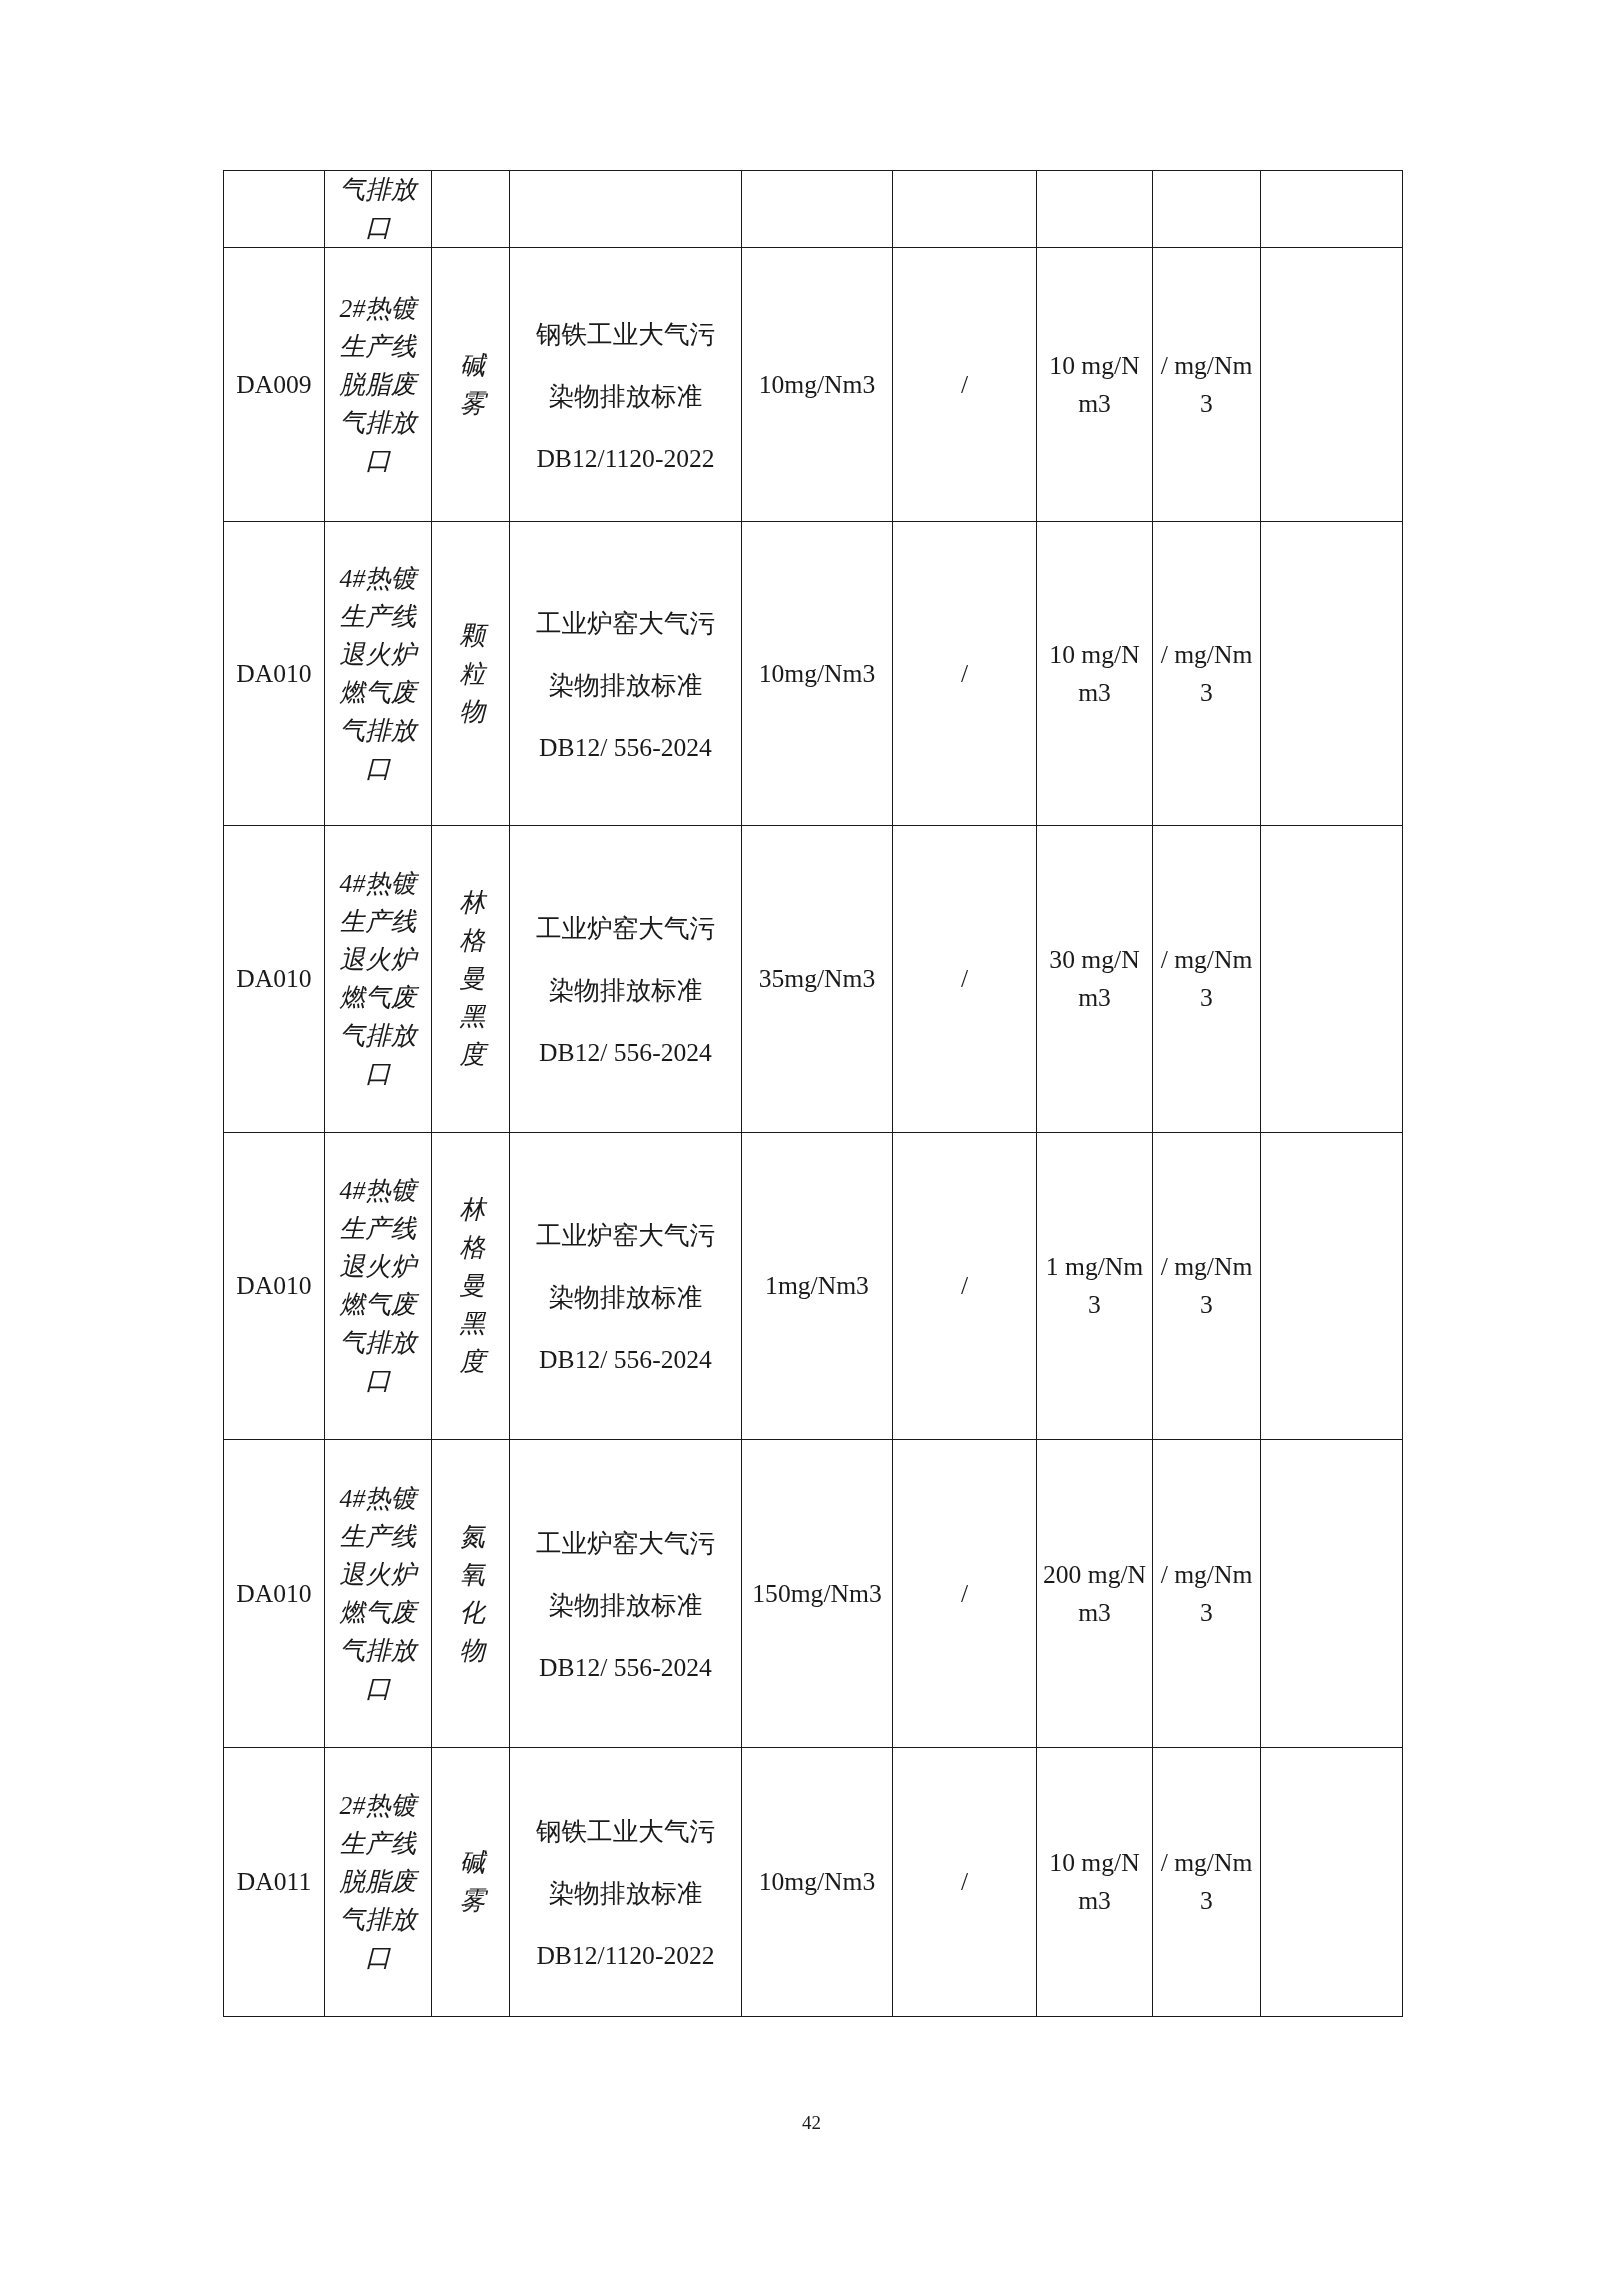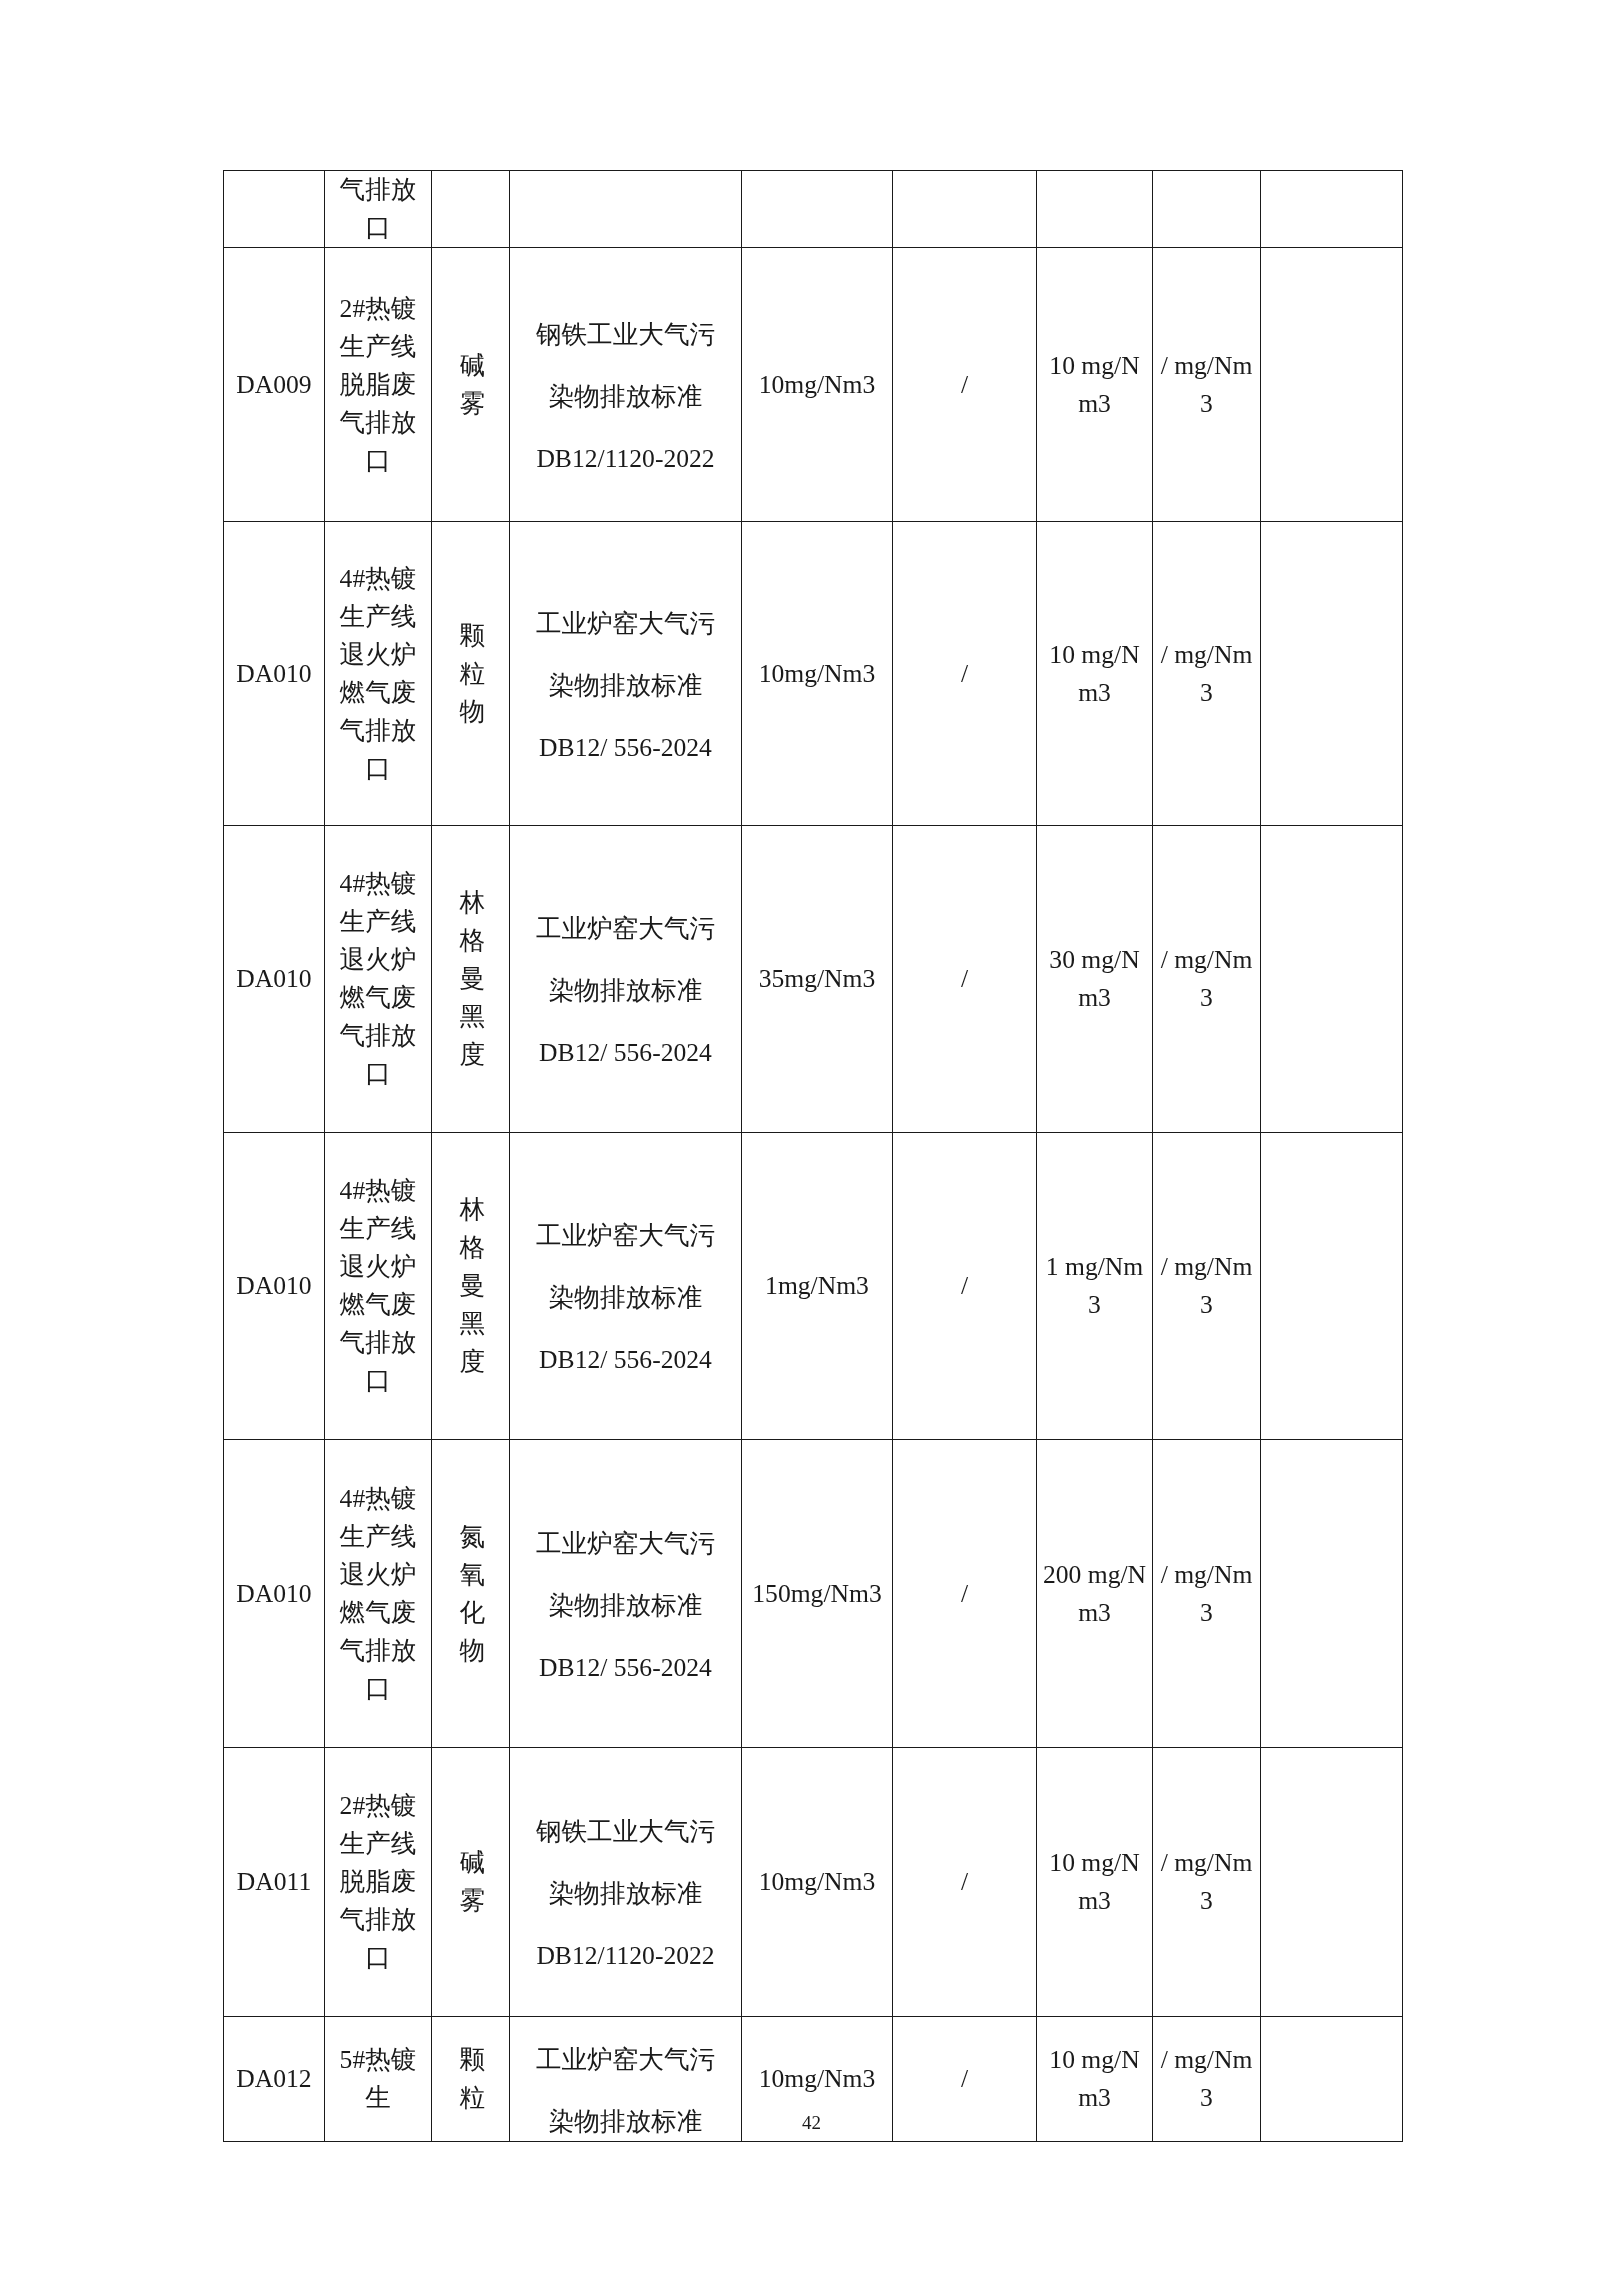--- a/index.html
+++ b/index.html
@@ -19,21 +19,21 @@
     table.emissions td {
       border: 1.5px solid #1a1a1a;
       text-align: center;
       vertical-align: middle;
       padding: 0 3.1px;
       font-size: 25.6px;
       line-height: 38px;
       word-break: break-all;
       overflow: hidden;
     }
-    table.emissions td.narrow { padding: 0 2px; }
+    table.emissions td.narrow { padding: 0 2px; font-style: italic; }
     .outlet-name { display: inline-block; width: 77px; text-align: center; }
     .vert { display: inline-block; width: 29px; text-align: right; }
     .std-line { display: block; white-space: nowrap; margin-top: 24px; }
     .pagenum {
       position: absolute; left: 0; width: 1623px; top: 2108px;
       text-align: center; font-size: 19px; line-height: 29px;
     }
   </style>
 </head>
 <body>
@@ -154,32 +154,18 @@
           <span class="std-line">染物排放标准</span>
           <span class="std-line">DB12/1120-2022</span>
         </td>
         <td>10mg/Nm3</td>
         <td>/</td>
         <td>10 mg/Nm3</td>
         <td>/ mg/Nm3</td>
         <td></td>
       </tr>
 
-      <tr style="height:78px">
-        <td>DA012</td>
-        <td class="narrow"><span class="outlet-name">5#热镀生</span></td>
-        <td class="narrow"><span class="vert">颗粒</span></td>
-        <td>
-          <span class="std-line">工业炉窑大气污</span>
-          <span class="std-line">染物排放标准</span>
-        </td>
-        <td>10mg/Nm3</td>
-        <td>/</td>
-        <td>10 mg/Nm3</td>
-        <td>/ mg/Nm3</td>
-        <td></td>
-      </tr>
     </tbody>
   </table>
 
   <div class="pagenum">42</div>
 </div>
 
 
 </body></html>

